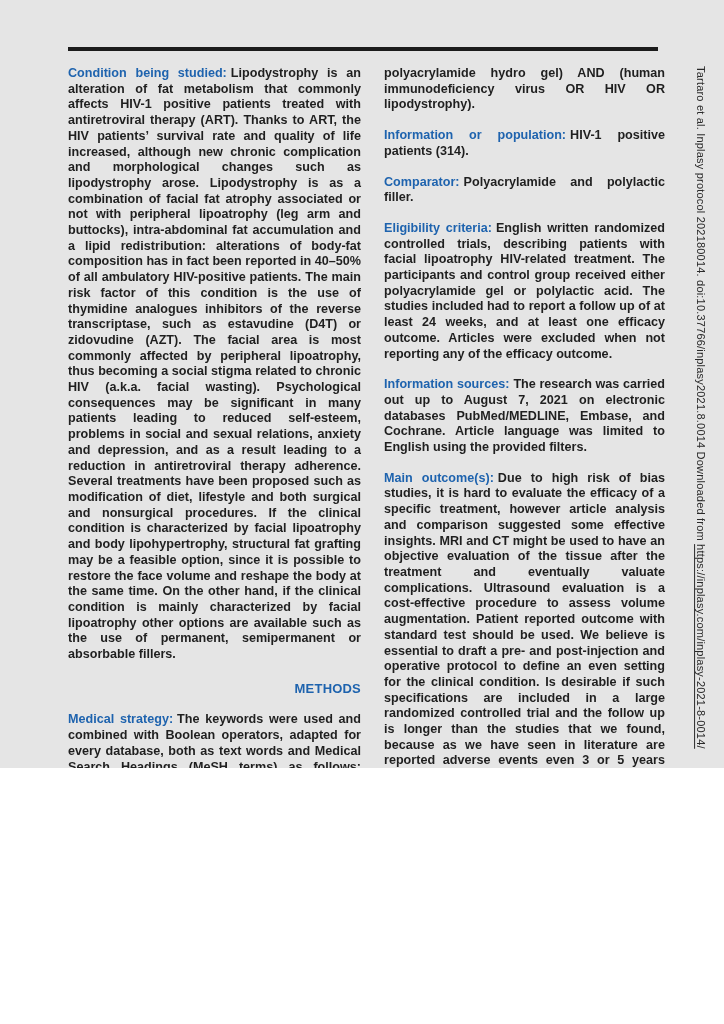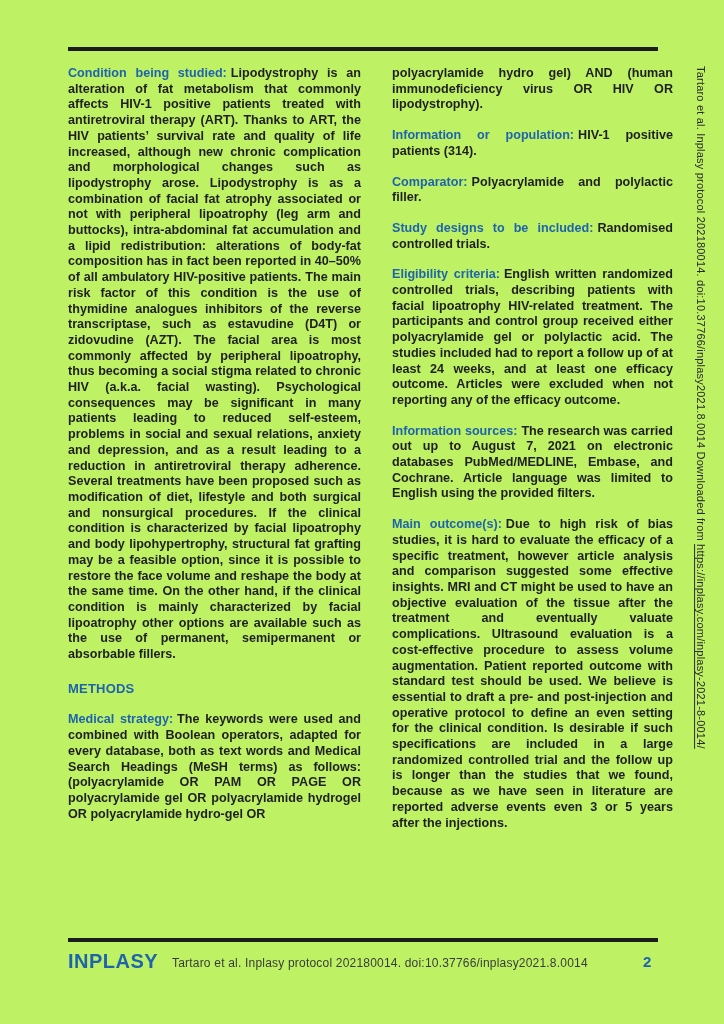--- a/index.html
+++ b/index.html
@@ -1,22 +1,22 @@
 <!DOCTYPE html>
 <html><head>
 <meta charset="utf-8">
 <style>
   * { margin: 0; padding: 0; box-sizing: border-box; }
   html, body { background: #ffffff; }
   .page {
     position: relative;
     width: 724px;
-    height: 1024px;
+    height: 768px;
     margin: 0 auto;
-    background: #bef264;
+    background: #e5e5e5;
     font-family: "Liberation Sans", "DejaVu Sans", sans-serif;
     color: #1f1f1f;
     overflow: hidden;
   }
   .rule {
     position: absolute;
     left: 68px;
     width: 590px;
     height: 4px;
     background: #1c1c1c;
@@ -27,31 +27,31 @@
   .col {
     position: absolute;
     top: 66px;
     font-size: 12.6px;
     line-height: 15.7px;
     font-weight: bold;
     text-align: justify;
     color: #1f1f1f;
   }
   .col-left  { left: 68px;  width: 293px; }
-  .col-right { left: 392px; width: 281px; }
+  .col-right { left: 384px; width: 281px; }
 
   .para { margin-bottom: 15px; }
   .label { color: #1e63ae; margin-right: 4px; }
   .methods-heading {
     color: #1e63ae;
     font-weight: bold;
     font-size: 13px;
     letter-spacing: 0.2px;
     margin: 18px 0 16px 0;
-    text-align: left;
+    text-align: right;
   }
 
   .sidebar-citation {
     position: absolute;
     top: 66px;
     left: 694px;
     height: 912px;
     writing-mode: vertical-rl;
     font-size: 11px;
     line-height: 14px;
@@ -110,23 +110,20 @@
     <p class="para">
       <span>polyacrylamide hydro gel) AND (human immunodeficiency virus OR HIV OR lipodystrophy).</span>
     </p>
     <p class="para">
       <span class="label">Information or population:</span><span>HIV-1 positive patients (314).</span>
     </p>
     <p class="para">
       <span class="label">Comparator:</span><span>Polyacrylamide and polylactic filler.</span>
     </p>
     <p class="para">
-      <span class="label">Study designs to be included:</span><span>Randomised controlled trials.</span>
-    </p>
-    <p class="para">
       <span class="label">Eligibility criteria:</span><span>English written randomized controlled trials, describing patients with facial lipoatrophy HIV-related treatment. The participants and control group received either polyacrylamide gel or polylactic acid. The studies included had to report a follow up of at least 24 weeks, and at least one efficacy outcome. Articles were excluded when not reporting any of the efficacy outcome.</span>
     </p>
     <p class="para">
       <span class="label">Information sources:</span><span>The research was carried out up to August 7, 2021 on electronic databases PubMed/MEDLINE, Embase, and Cochrane. Article language was limited to English using the provided filters.</span>
     </p>
     <p class="para">
       <span class="label">Main outcome(s):</span><span>Due to high risk of bias studies, it is hard to evaluate the efficacy of a specific treatment, however article analysis and comparison suggested some effective insights. MRI and CT might be used to have an objective evaluation of the tissue after the treatment and eventually valuate complications. Ultrasound evaluation is a cost-effective procedure to assess volume augmentation. Patient reported outcome with standard test should be used. We believe is essential to draft a pre- and post-injection and operative protocol to define an even setting for the clinical condition. Is desirable if such specifications are included in a large randomized controlled trial and the follow up is longer than the studies that we found, because as we have seen in literature are reported adverse events even 3 or 5 years after the injections.</span>
     </p>
   </div>
 

